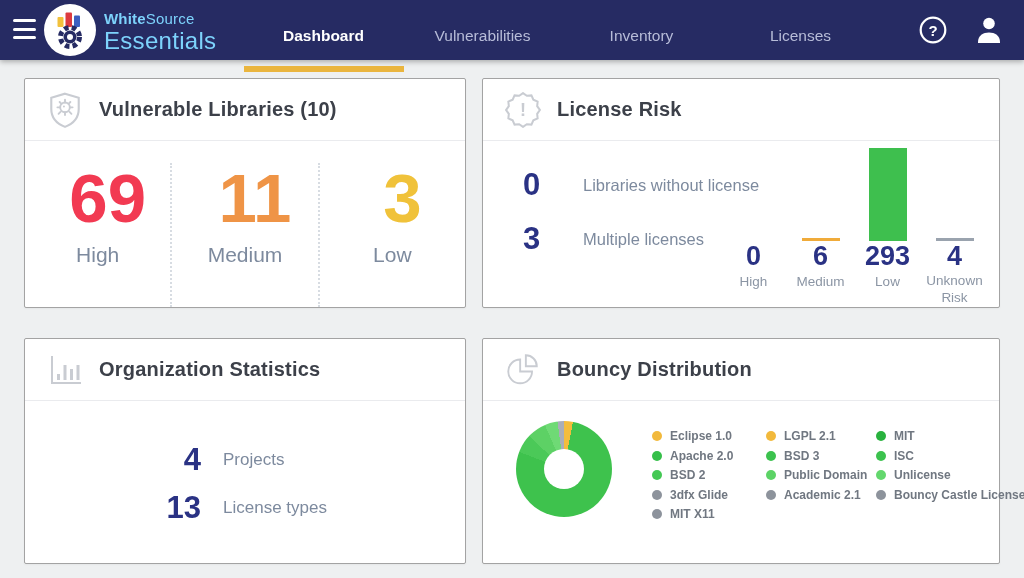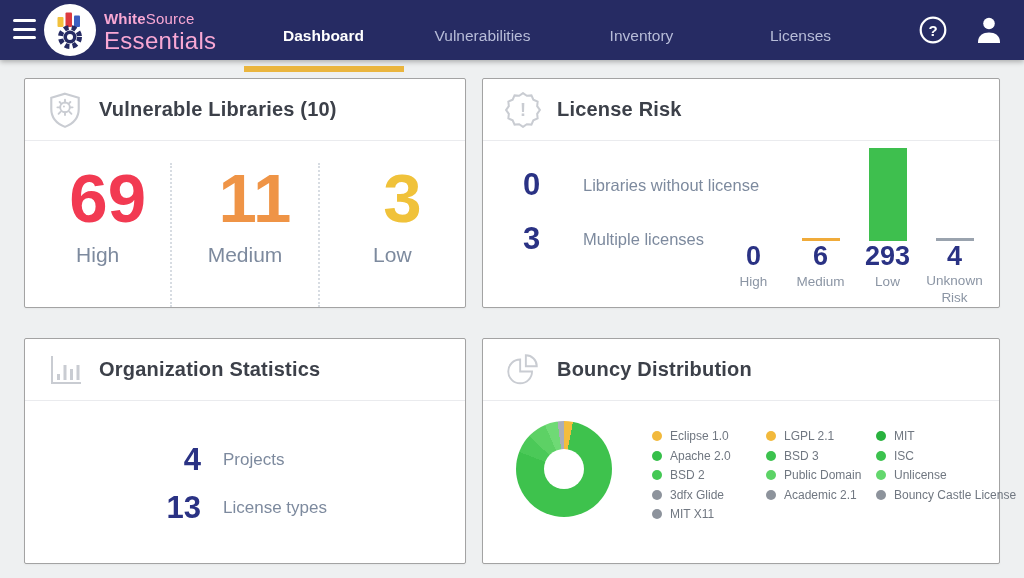--- a/index.html
+++ b/index.html
@@ -14,21 +14,21 @@
     position:relative; height:60px; background:#262b63;
     box-shadow:0 2px 5px rgba(0,0,0,.28);
     z-index:5;
   }
   .hamburger {
     position:absolute; left:13px; top:19px; width:23px; height:20px;
     display:flex; flex-direction:column; justify-content:space-between; cursor:pointer;
   }
   .hamburger span { display:block; height:3px; background:#fff; border-radius:2px; }
   .logo { position:absolute; left:44px; top:4px; width:52px; height:52px; }
-  .brand { position:absolute; left:104px; top:10px; color:#f9a8d4; line-height:1.15; }
+  .brand { position:absolute; left:104px; top:10px; color:#7dd3fc; line-height:1.15; }
   .brand .l1 { font-size:15px; font-weight:300; letter-spacing:.2px; }
   .brand .l1 b { font-weight:700; }
   .brand .l2 { font-size:24px; font-weight:400; letter-spacing:.3px; }
 
   .tabs { position:absolute; left:244px; top:0; width:636px; height:72px; display:flex; }
   .tab {
     flex:1; position:relative; display:flex; align-items:center; justify-content:center;
     color:#b7bcd8; font-size:15.5px; cursor:pointer;
   }
   .tab.active { color:#fff; font-weight:700; }
@@ -81,21 +81,21 @@
   .bar-value { font-size:27px; font-weight:700; color:#2a3284; line-height:1.1; margin-top:1px; }
   .bar-label { font-size:13.5px; color:#8b95a4; text-align:center; line-height:1.25; margin-top:2px; max-width:64px; }
 
   
   .org-body { display:flex; flex-direction:column; justify-content:center; padding-top:4px; }
   .org-row { display:flex; align-items:center; height:48px; }
   .org-row .num { width:176px; text-align:right; font-size:31px; font-weight:700; color:#2a3284; }
   .org-row .lbl { margin-left:22px; font-size:17px; color:#7d8a9e; }
 
   
-  .dist-body { display:flex; align-items:flex-start; padding:20px 0 0 33px; }
+  .dist-body { display:flex; align-items:flex-start; padding:20px 0 0 33px;font-weight:bold; }
   .donut { width:96px; height:96px; border-radius:50%; position:relative; flex:0 0 96px; }
   .donut::after {
     content:""; position:absolute; left:50%; top:50%; width:40px; height:40px;
     transform:translate(-50%,-50%); background:#fff; border-radius:50%;
   }
   .legend { display:flex; margin-left:40px; padding-top:8px; }
   .legend-col { display:flex; flex-direction:column; gap:5.5px; }
   .legend-col.c1 { width:114px; }
   .legend-col.c2 { width:110px; }
   .legend-item { display:flex; align-items:center; }

